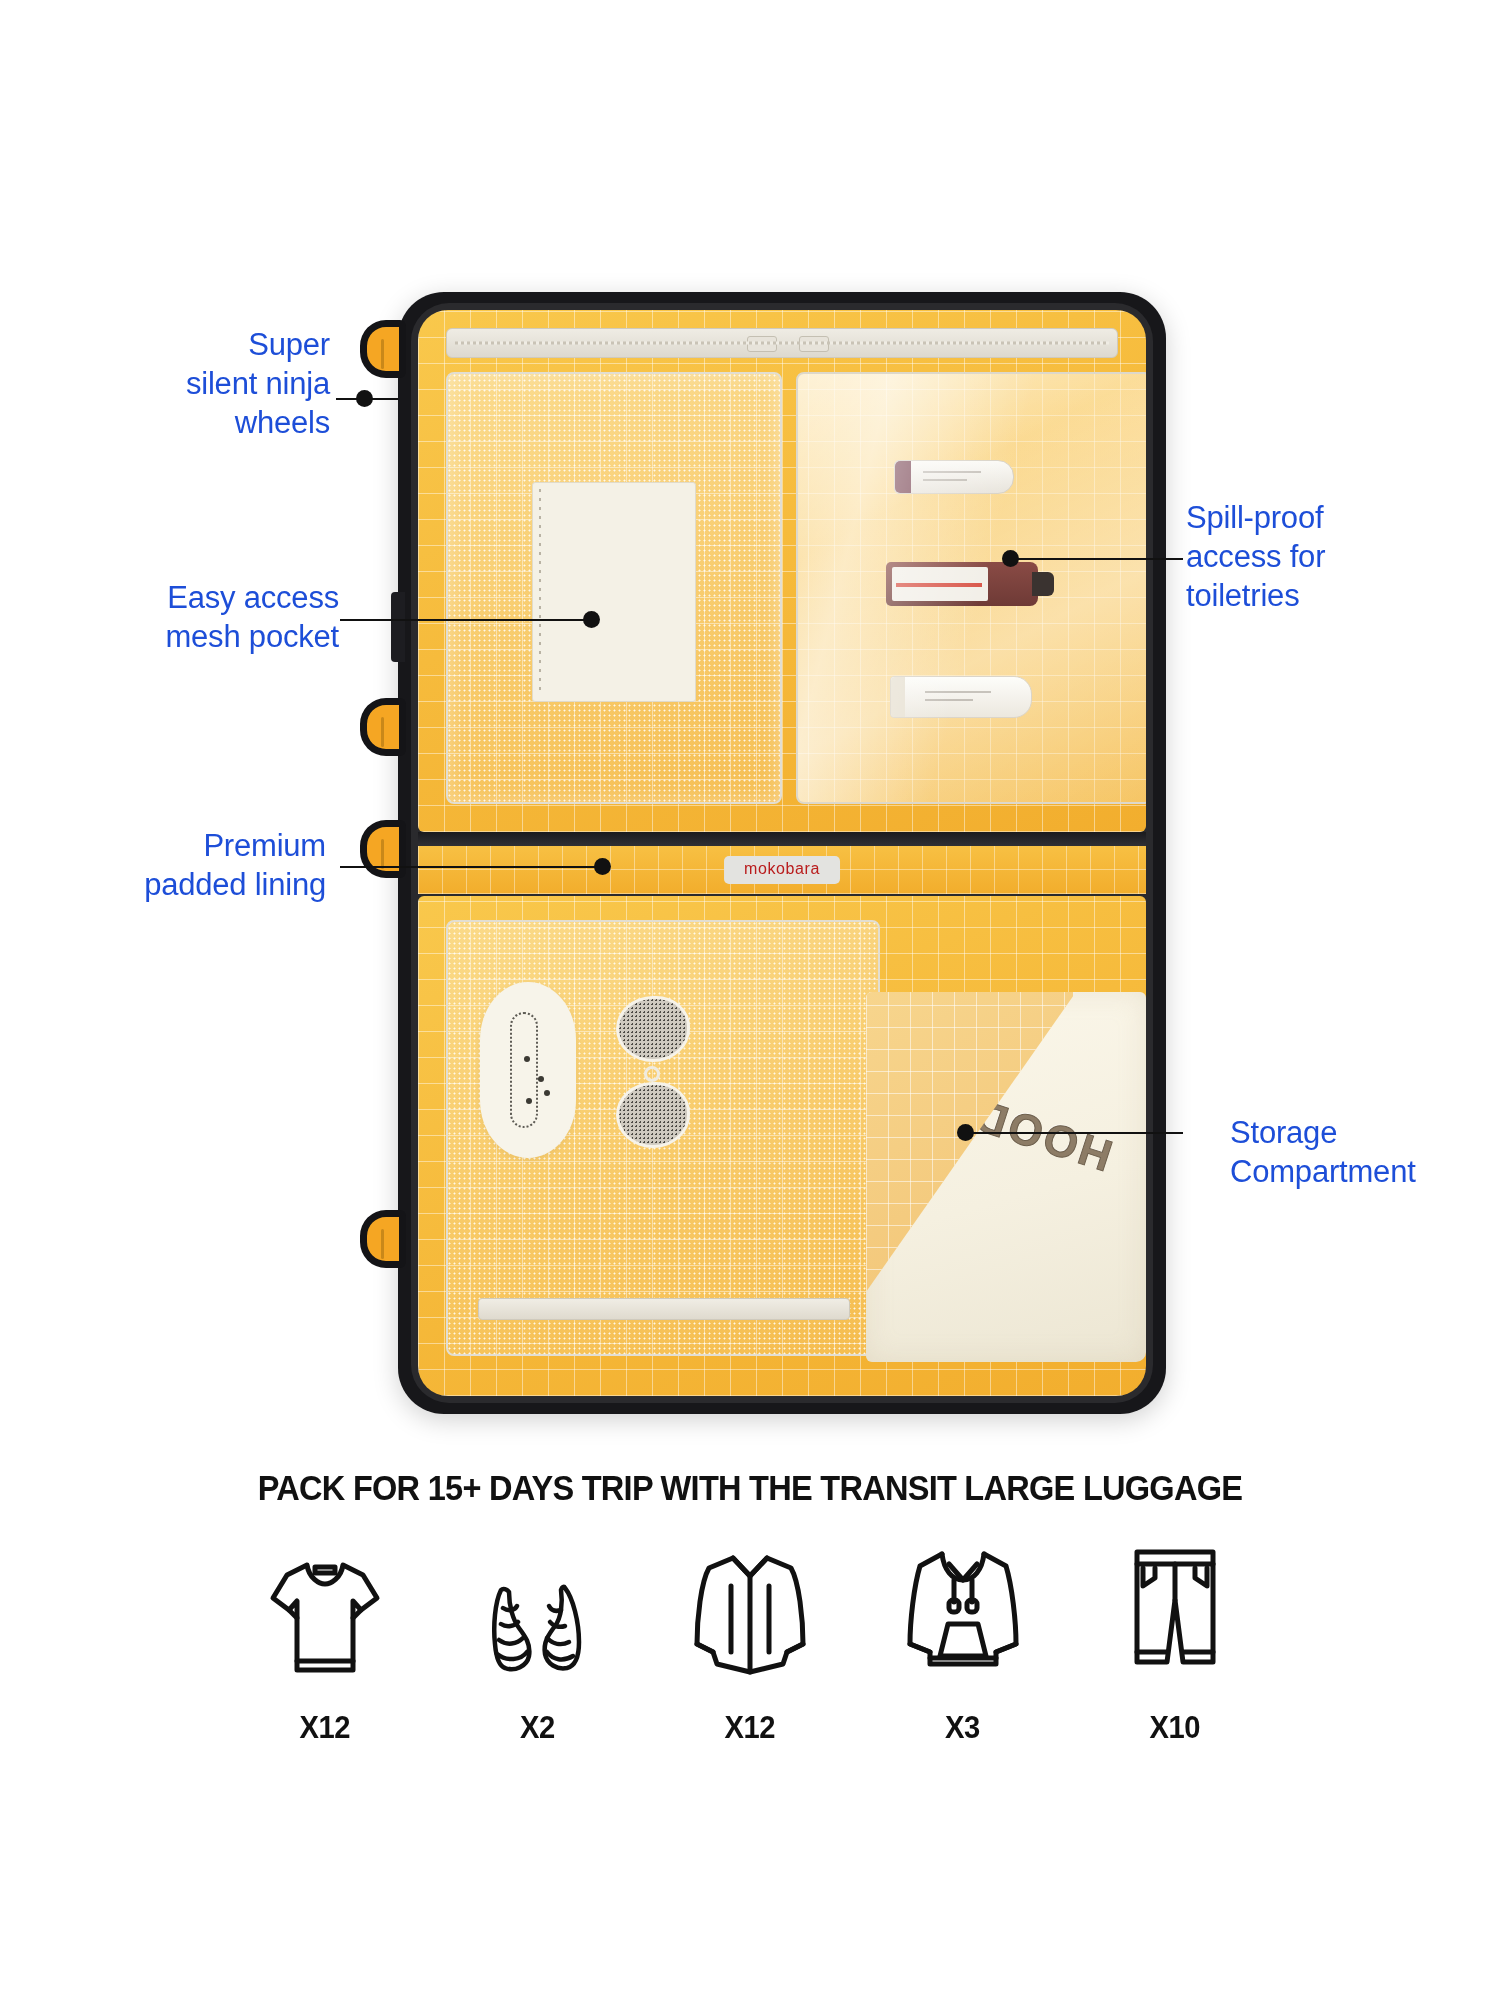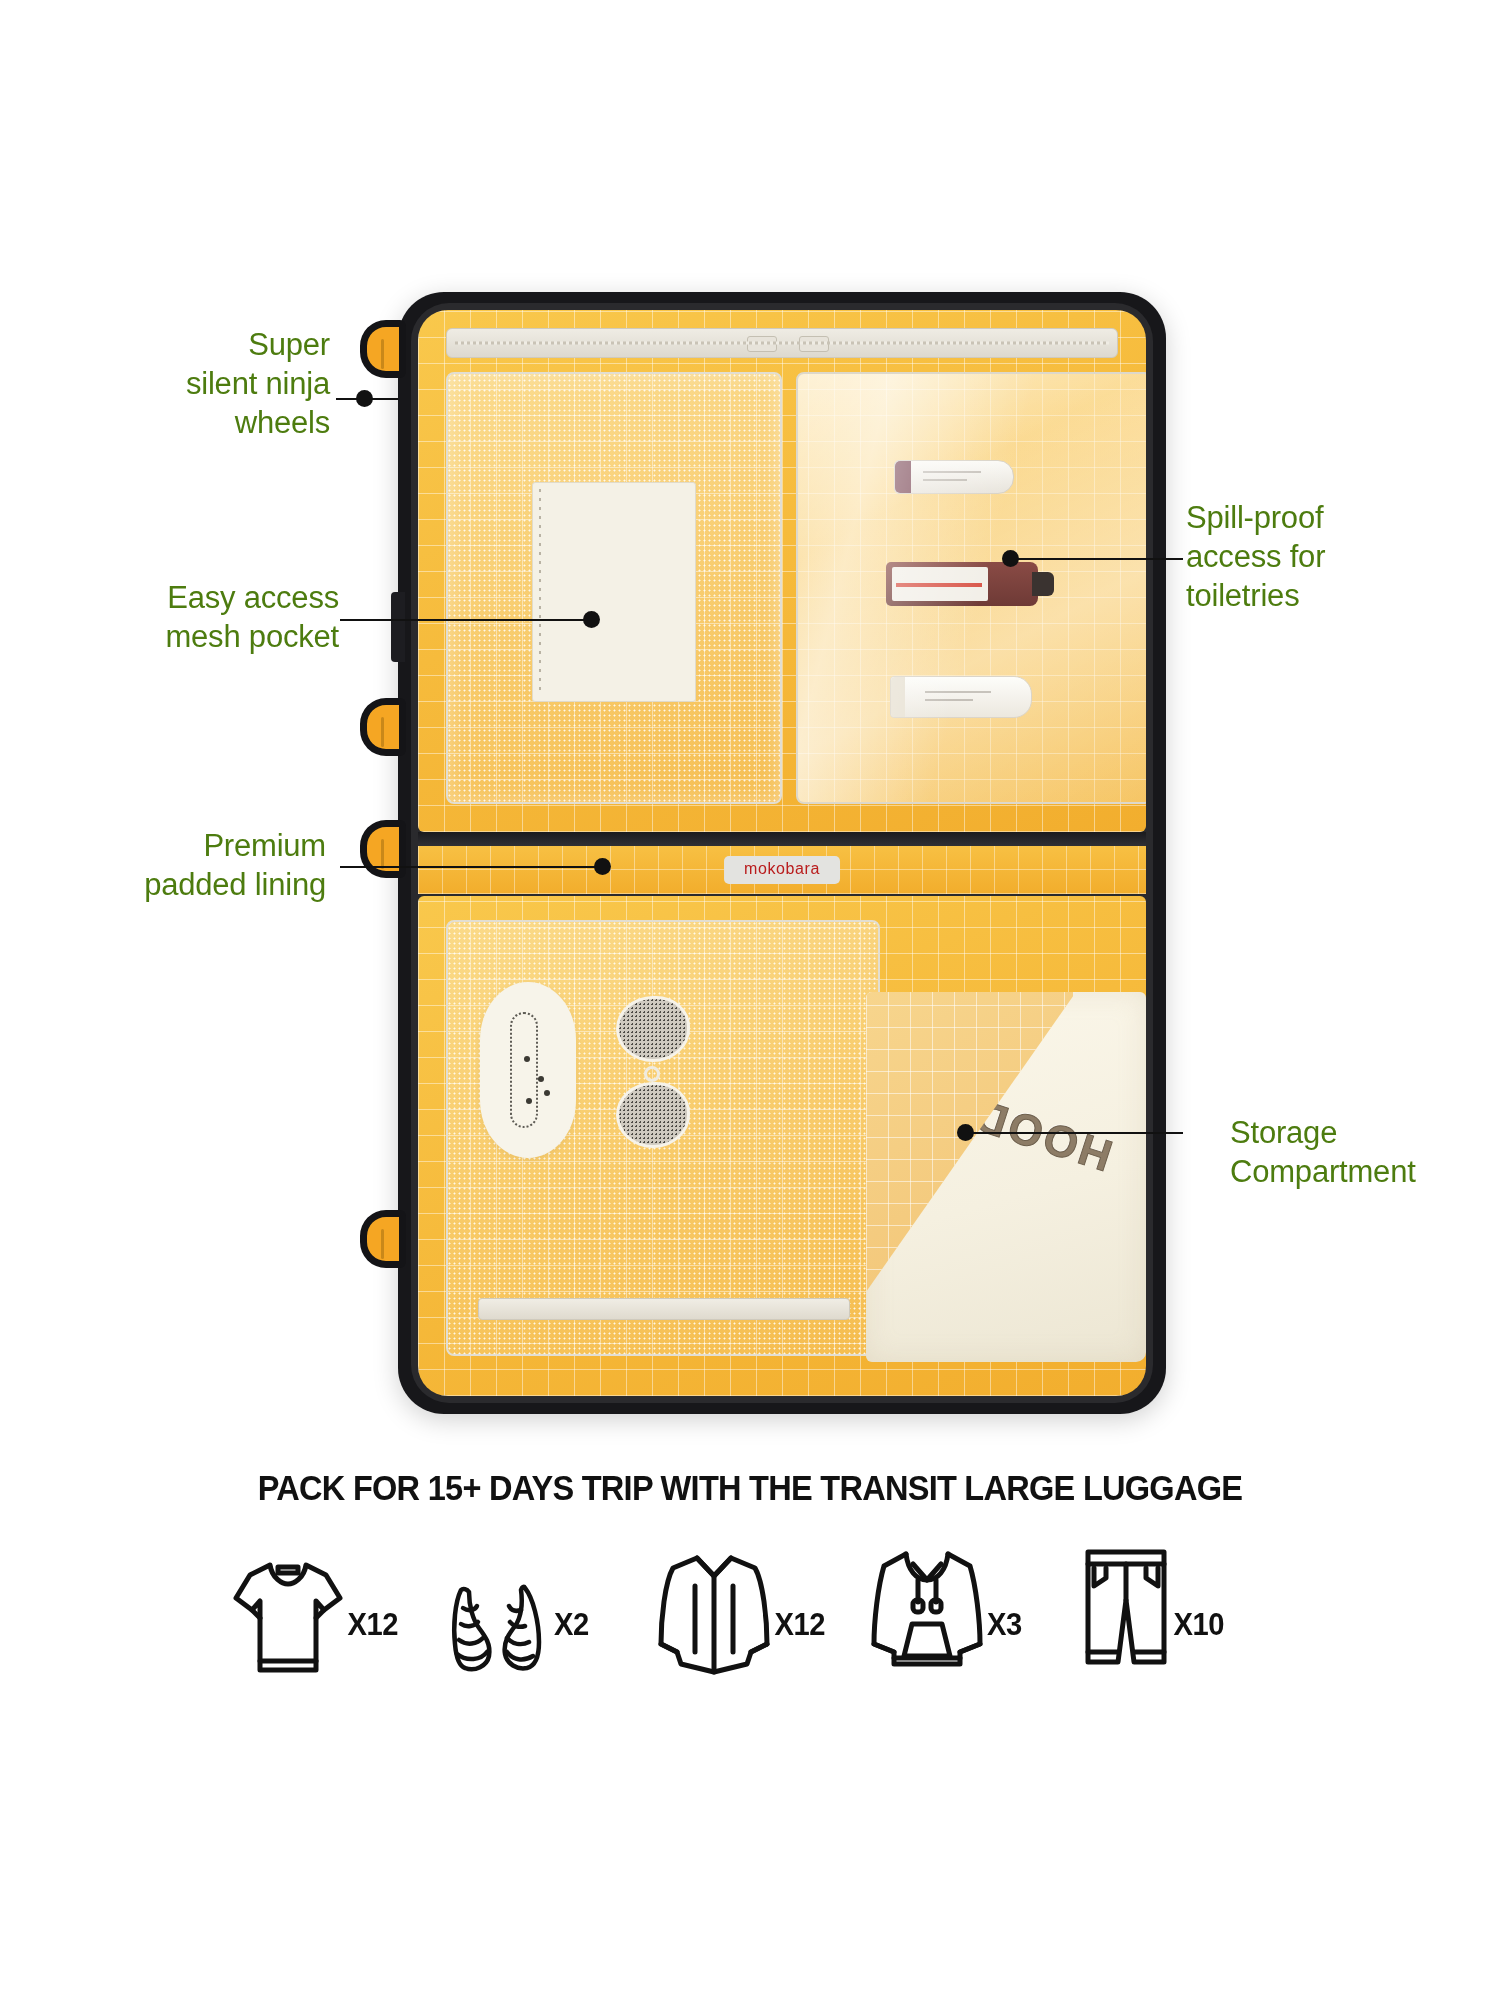--- a/index.html
+++ b/index.html
@@ -14,21 +14,21 @@
     overflow: hidden;
   }
 
   .stage { position: absolute; inset: 0; }
 
   
   .callout {
     position: absolute;
     font-size: 31px;
     line-height: 1.26;
-    color: #4d7c0f;
+    color: #1d4ed8;
     letter-spacing: -0.2px;
     white-space: pre-line;
   }
   .callout.left  { text-align: right; }
   .callout.right { text-align: left; }
 
   .leader {
     position: absolute;
     height: 2px;
     background: #111111;
@@ -345,21 +345,21 @@
     position: absolute;
     left: 230px; top: 1540px;
     width: 1040px;
     display: flex;
     justify-content: space-between;
     align-items: flex-end;
   }
   .pack-item {
     width: 190px;
     display: flex;
-    flex-direction: row;
+    flex-direction: column;
     align-items: center;
   }
   .pack-icon { height: 140px; display: flex; align-items: flex-end; justify-content: center; }
   .pack-icon svg { display: block; }
   .pack-qty {
     margin-top: 30px;
     font-size: 31px;
     font-weight: 700;
     letter-spacing: -0.5px;
     color: #111111;

